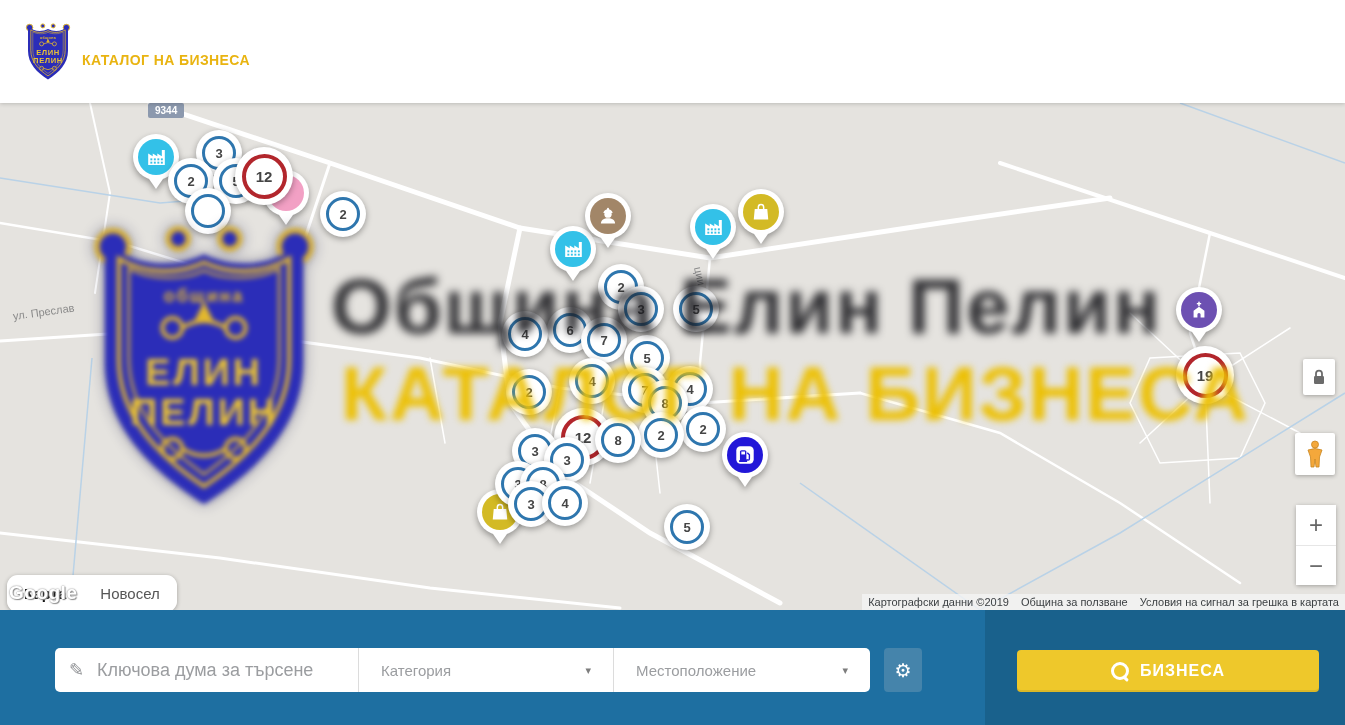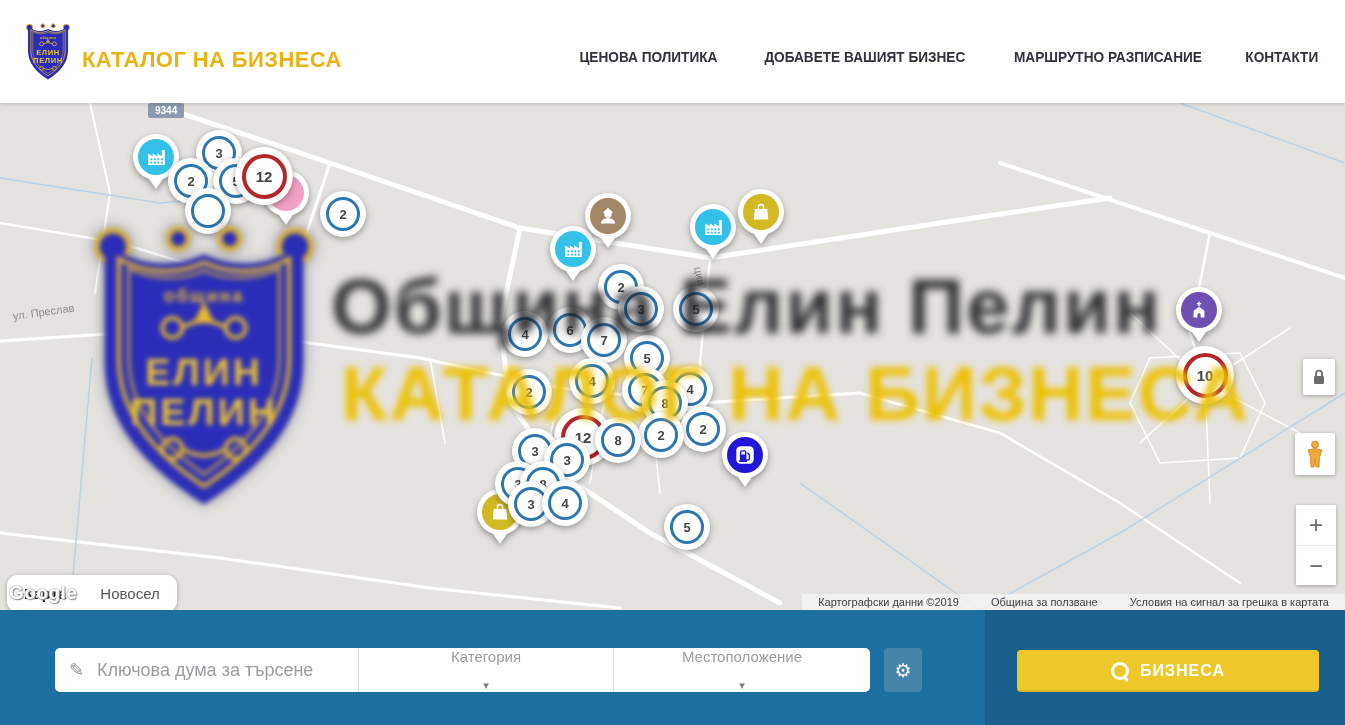--- a/index.html
+++ b/index.html
@@ -5,21 +5,21 @@
   html,body { margin:0; padding:0; background:#fff; font-family:"Liberation Sans", sans-serif; }
   .page { position:relative; width:1345px; height:725px; overflow:hidden; background:#fff; }
 
   
   .site-header { position:absolute; top:0; left:0; width:1345px; height:103px; background:#fff;
     box-shadow:0 1px 4px rgba(0,0,0,.18); z-index:300; display:flex; align-items:center;
     padding:0 24px; box-sizing:border-box; }
   .brand { display:flex; align-items:center; gap:10px; cursor:pointer; }
   .crest-sm { width:48px; height:61px; }
   .brand-title { font-size:20px; font-weight:bold; color:#4a4a4a; }
-  .brand-sub { font-size:22px; font-weight:bold; color:#e9b411; letter-spacing:.4px; margin-top:16px; }
+  .brand-sub { font-size:14px; font-weight:bold; color:#e9b411; letter-spacing:.4px; margin-top:16px; }
   .main-nav { margin-left:auto; display:flex; gap:36px; margin-top:10px; }
   .main-nav a { font-size:14.5px; font-weight:bold; color:#30313b; text-decoration:none;
     display:inline-block; transform:scaleX(.94); letter-spacing:0; cursor:pointer; white-space:nowrap; }
 
   
   .map { position:absolute; top:103px; left:0; width:1345px; height:507px; overflow:hidden;
     background:#e5e3df; cursor:grab; }
   .roads-svg { position:absolute; left:0; top:0; z-index:1; }
 
   .road-badge { position:absolute; left:148px; top:0; background:#8c99ae; color:#fff; font-size:10px;
@@ -61,21 +61,21 @@
     cursor:pointer; font-family:inherit; }
   .mt-map { font-weight:bold; color:#111; }
   .mt-sat { color:#565656; border-left:1px solid #ececec; }
 
   .google-logo { position:absolute; left:9px; top:479px; z-index:100; font-size:19px; font-weight:bold;
     color:#fff; letter-spacing:.5px;
     text-shadow:0 0 1px #9a9a9a, 0 0 2px #9a9a9a, 1px 1px 1px #8a8a8a; }
 
   .attribution { position:absolute; right:0; bottom:0; z-index:100; display:flex; align-items:center;
     height:16px; font-size:11px; color:#3c4043; background:rgba(245,245,245,.78); }
-  .attribution span, .attribution a { padding:0 16px; color:#3c4043; text-decoration:none; white-space:nowrap; }
+  .attribution span, .attribution a { padding:0 6px; color:#3c4043; text-decoration:none; white-space:nowrap; }
 
   .ctrl { position:absolute; background:#fff; box-shadow:0 1px 4px rgba(0,0,0,.3); z-index:100;
     border:none; border-radius:2px; display:flex; align-items:center; justify-content:center; cursor:pointer; }
   .lock-btn   { left:1303px; top:256px; width:32px; height:36px; }
   .pegman-btn { left:1295px; top:330px; width:40px; height:42px; }
   .zoomctl    { left:1296px; top:402px; width:40px; height:80px; flex-direction:column; padding:0; }
   .zoomctl button { width:40px; height:40px; border:none; background:#fff; font-size:24px; color:#666;
     cursor:pointer; line-height:38px; font-family:inherit; padding:0; }
   .zoomctl .zo { border-top:1px solid #e6e6e6; }
 
@@ -84,21 +84,21 @@
   .searchbar-right { position:absolute; right:0; top:0; width:360px; height:115px; background:#19618c; }
   .fields { position:absolute; left:55px; top:38px; width:815px; height:44px; background:#fff;
     border-radius:5px; display:flex; align-items:stretch; }
   .field { display:flex; align-items:center; box-sizing:border-box; }
   .f-keyword { width:303px; padding:0 14px; gap:11px; }
   .f-keyword input { border:none; outline:none; flex:1; font-size:18px; font-family:inherit;
     color:#444; background:transparent; min-width:0; }
   .f-keyword input::placeholder { color:#9b9da0; }
   .pencil-icon { color:#8f9194; font-size:18px; }
   .f-select { border-left:1px solid #dcdcdc; padding:0 22px; justify-content:space-between;
-    color:#9b9da0; font-size:15px; cursor:pointer;flex-direction:column; }
+    color:#9b9da0; font-size:15px; cursor:pointer; }
   .f-cat { width:255px; }
   .f-loc { width:257px; }
   .caret { color:#7d7d7d; font-size:11px; }
   .gear-btn { position:absolute; left:884px; top:38px; width:38px; height:44px; background:#4584ab;
     border:none; border-radius:4px; color:#fff; font-size:19px; cursor:pointer; }
   .search-btn { position:absolute; left:32px; top:40px; width:302px; height:42px; background:#eec82b;
     border:none; border-radius:4px; color:#fff; font-weight:bold; font-size:16px; letter-spacing:1px;
     cursor:pointer; display:flex; align-items:center; justify-content:center; gap:11px;
     box-shadow:inset 0 -2px 0 rgba(0,0,0,.08); font-family:inherit; }
   .mag { width:12px; height:12px; border:3px solid #fff; border-radius:50%; position:relative; display:inline-block; }
@@ -140,26 +140,20 @@
 
   <div class="site-header">
     <div class="brand">
       <svg class="crest-sm">
           <use href="#crest"></use>
         </svg>
       <div>
         <div class="brand-sub">КАТАЛОГ НА БИЗНЕСА</div>
       </div>
     </div>
-    <nav class="main-nav">
-      <a>ЦЕНОВА ПОЛИТИКА</a>
-      <a>ДОБАВЕТЕ ВАШИЯТ БИЗНЕС</a>
-      <a>МАРШРУТНО РАЗПИСАНИЕ</a>
-      <a>КОНТАКТИ</a>
-    </nav>
   </div>
 
   <div class="map">
     <svg class="roads-svg" width="1345" height="507" viewBox="0 0 1345 507">
       <rect width="1345" height="507" fill="#e5e3df"></rect>
       <g stroke="#ffffff" fill="none" stroke-linecap="round">
         <path d="M150 0 L330 60 L520 125 L710 155 L940 120 L1110 95" stroke-width="5"></path>
         <path d="M330 60 L300 150 L262 250 L250 330" stroke-width="3"></path>
         <path d="M520 125 L500 220 L510 300 L560 370 L650 430 L780 500" stroke-width="5"></path>
         <path d="M0 238 L200 225 L420 255 L560 285 L700 300 L860 290" stroke-width="3"></path>
@@ -393,21 +387,21 @@
         <div class="cluster normal" style="left: 508px; top: 378px;">
           <span class="ring" style="border-color: rgb(46, 118, 174);">3</span>
         </div>
         <div class="cluster normal" style="left: 542px; top: 377px;">
           <span class="ring" style="border-color: rgb(46, 118, 174);">4</span>
         </div>
         <div class="cluster normal" style="left: 664px; top: 401px;">
           <span class="ring" style="border-color: rgb(46, 118, 174);">5</span>
         </div>
         <div class="cluster big" style="left: 1176px; top: 243px;">
-          <span class="ring" style="border-color: rgb(178, 38, 44);">10</span>
+          <span class="ring" style="border-color: rgb(178, 38, 44);">19</span>
         </div>
         <span class="street-label" style="left: 13px; top: 207px; transform: rotate(-8deg);">ул. Преслав</span>
         <span class="street-label" style="left: 698px; top: 158px; transform: rotate(78deg);">ции</span>
         <span class="street-label" style="left: 552px; top: 368px; transform: rotate(-38deg);">бул. „Новосел</span>
       </div>
 
     <svg class="wm-crest">
         <use href="#crest"></use>
       </svg>
     <div class="wm-line1">Община Елин Пелин</div>

